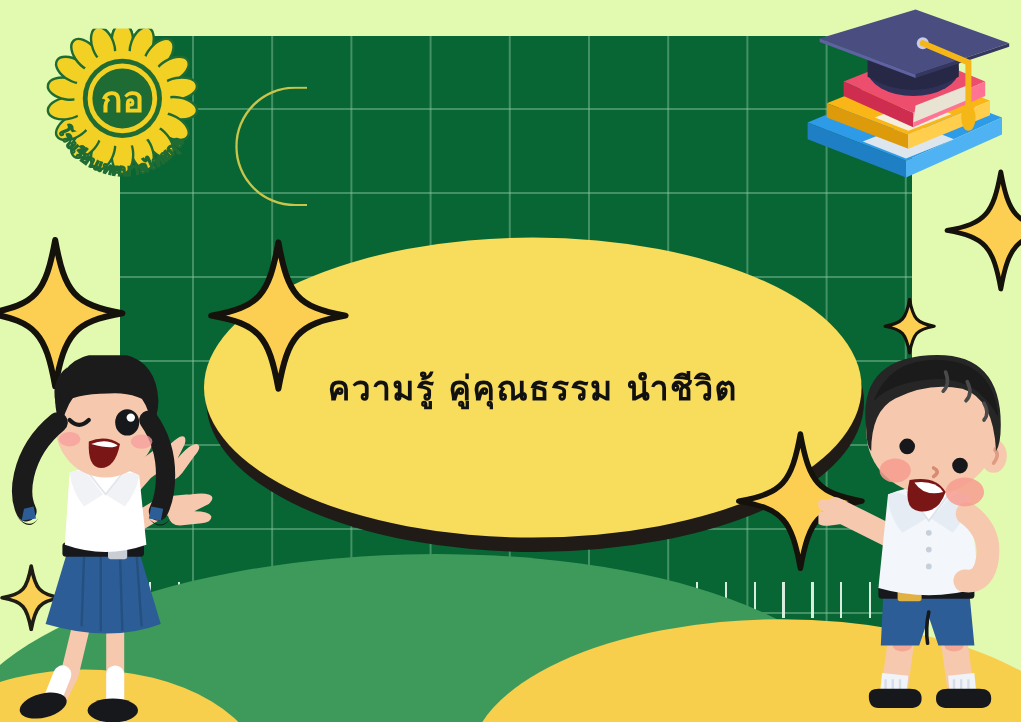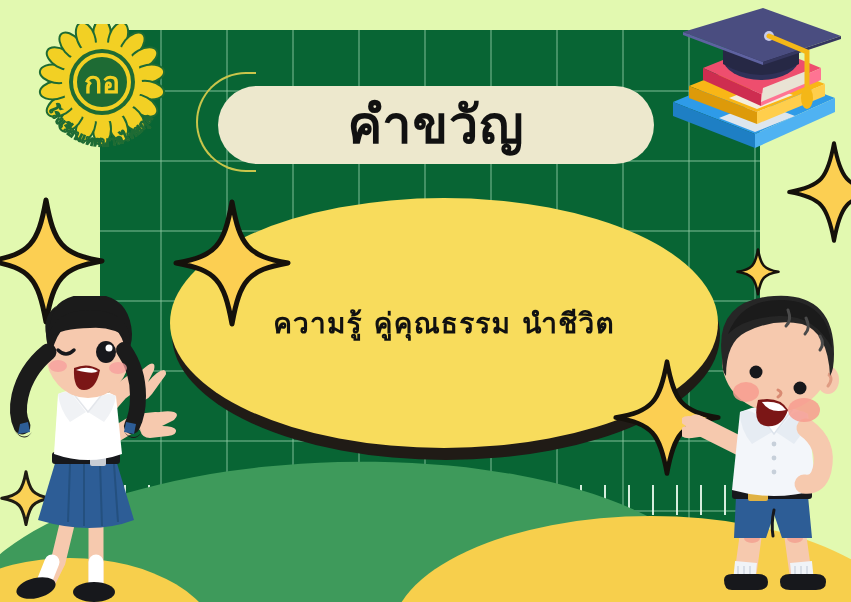--- a/index.html
+++ b/index.html
@@ -138,23 +138,20 @@
   <div class="board">
     <div class="board-grid"></div>
     <div class="board-ruler long"></div>
   </div>
 
   <div class="hill-green"></div>
   <div class="hill-gold2"></div>
   <div class="hill-gold"></div>
 
   <div class="banner-arc"></div>
-  <div class="banner">
-    <span class="banner-title">คำขวัญ</span>
-  </div>
 
   <div class="ellipse-shadow"></div>
   <div class="ellipse">
     <span class="motto">ความรู้ คู่คุณธรรม นำชีวิต</span>
   </div>
 
   <div style="position:absolute;left:-14px;top:196px;width:120px;height:130px;">
     <svg viewBox="0 0 120 130">
         <path d="M60 4 C68 48 76 58 116 65 C76 72 68 82 60 126 C52 82 44 72 4 65 C44 58 52 48 60 4 Z" fill="#FCCF52" stroke="#15110B" stroke-width="5" stroke-linejoin="round"></path>
       </svg>

